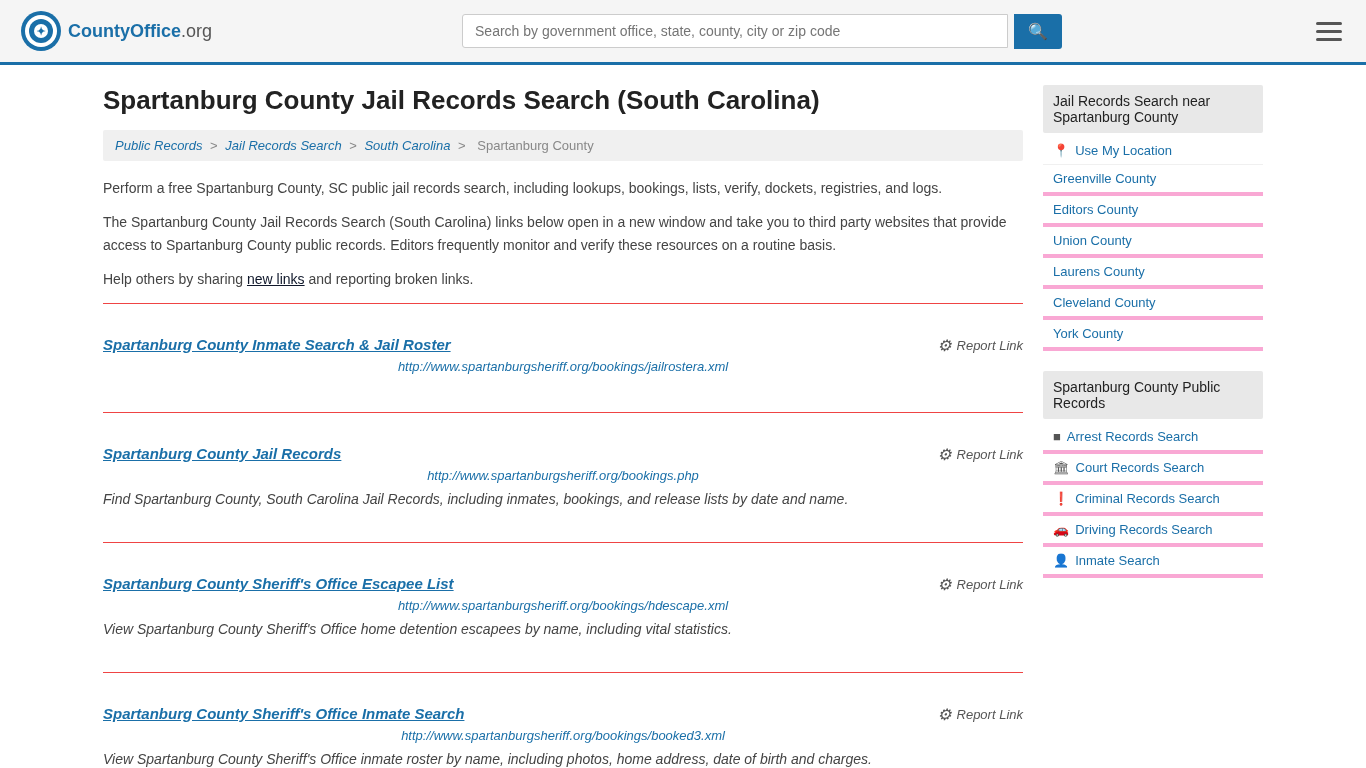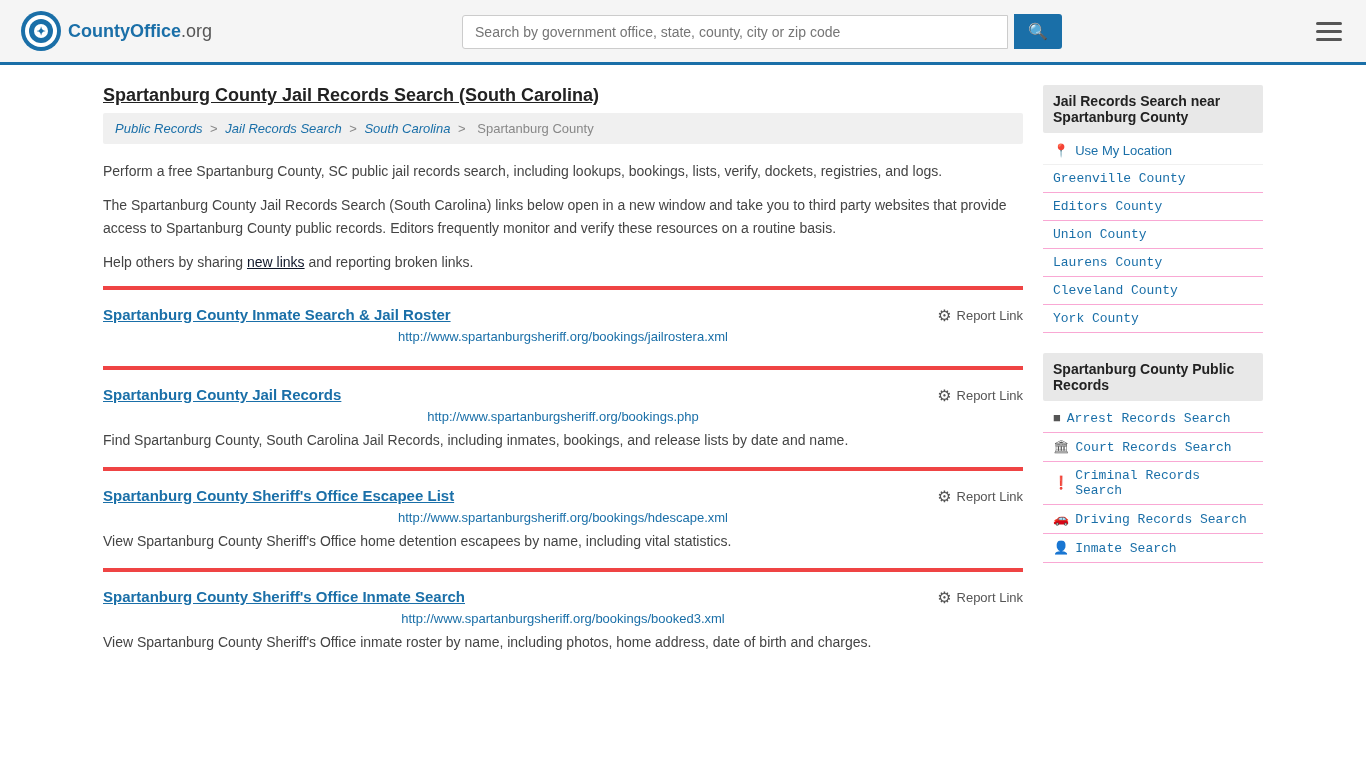--- a/index.html
+++ b/index.html
@@ -18,21 +18,21 @@
       display: flex;
       align-items: center;
       gap: 6px;
     }
     #logo-icon {
       width: 42px;
       height: 42px;
     }
     #search-area {
       display: flex;
-      align-items: flex-end;
+      align-items: center;
       gap: 6px;
       flex: 1;
       max-width: 600px;
       margin: 0 30px;
     }
     #search-input {
       flex: 1;
       padding: 8px 12px;
       border: 1px solid #ccc;
       border-radius: 3px 0 0 3px;
@@ -73,25 +73,24 @@
       display: flex;
       gap: 20px;
     }
 
     
     #content {
       flex: 1;
     }
 
     #page-title {
-      font-size: 18px;
+      font-size: 26px;
       font-weight: bold;
       color: #222;
-      margin-bottom: 7px;
-      text-decoration: underline;
+      margin-bottom: 14px;
     }
 
     #breadcrumb {
       background: #f0f0f0;
       padding: 8px 12px;
       font-size: 13px;
       color: #555;
       margin-bottom: 16px;
       border-radius: 2px;
     }
@@ -101,22 +100,23 @@
     .description-text {
       font-size: 14px;
       color: #444;
       line-height: 1.6;
       margin-bottom: 12px;
     }
     .description-text a { color: #0f172a; text-decoration: underline; }
 
     
     .result-item {
-      border-top: 4px solid #ef4444;
-      padding: 16px 0;
+      border-top: 1px solid #ef4444;
+      padding: 32px 0;
+      font-style: italic;
     }
     .result-title {
       font-size: 15px;
       font-weight: bold;
       color: #1a6fa8;
       text-decoration: underline;
       cursor: pointer;
       display: inline;
     }
     .result-header {
@@ -156,37 +156,36 @@
       width: 220px;
       flex-shrink: 0;
     }
 
     .sidebar-section {
       margin-bottom: 20px;
     }
     .sidebar-heading {
       background: #e8e8e8;
       padding: 8px 10px;
-      font-weight: bold;
+      font-weight: normal;
       font-size: 14px;
       color: #222;
       margin-bottom: 4px;
       border-radius: 2px;
     }
     .sidebar-link {
       display: flex;
       align-items: center;
       gap: 6px;
       padding: 6px 10px;
       font-size: 13px;
       color: #1a6fa8;
       text-decoration: none;
-      border-bottom: 1px solid #f9a8d4;
-      cursor: pointer;
-      font-family: Liberation Mono, monospace;
+      border-bottom: 4px solid #f9a8d4;
+      cursor: pointer;
     }
     .sidebar-link .icon {
       font-size: 13px;
       color: #555;
     }
 
     .use-location {
       display: flex;
       align-items: center;
       gap: 6px;

